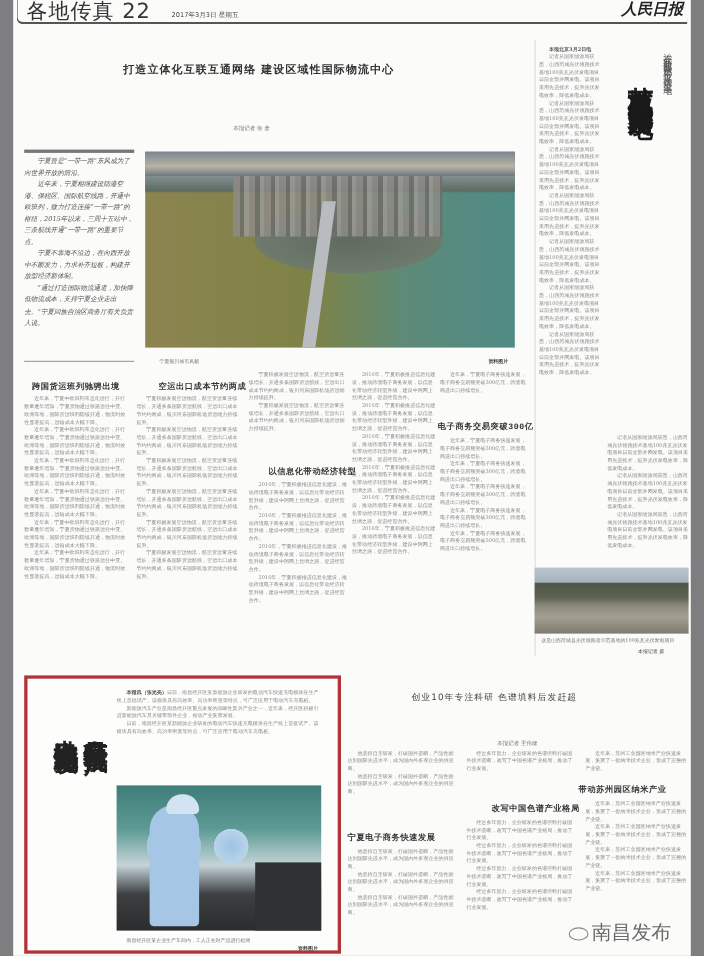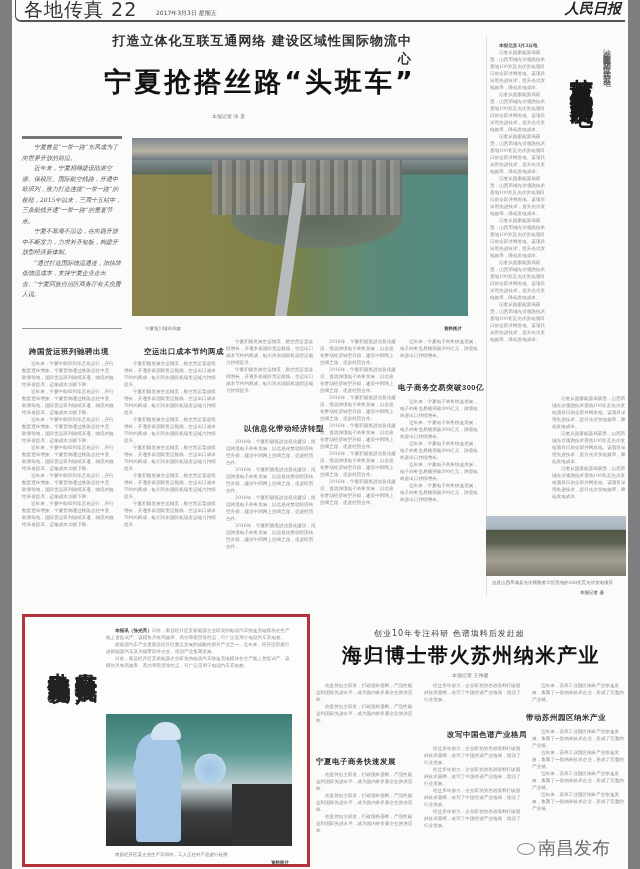--- a/index.html
+++ b/index.html
@@ -7,21 +7,21 @@
   body { position: relative; font-family: "DejaVu Serif", serif; color: #222; }
   .sidebar-l { position: absolute; left: 0; top: 0; width: 12px; height: 869px; background: #7e7d80; }
   .sidebar-r { position: absolute; right: 0; top: 0; width: 12px; height: 869px; background: #7e7d80; }
   .page { position: absolute; left: 12px; top: 0; width: 616px; height: 869px; background: #fbfbfa; overflow: hidden; }
 
   .masthead { position: absolute; left: 3px; top: 0; width: 610px; height: 22px; border-bottom: 2px solid #555; border-left: 1px solid #555; border-bottom-left-radius: 6px; }
   .mh-title { position: absolute; left: 8px; top: -3px; font-family: "DejaVu Sans", sans-serif; font-size: 19px; color: #333; letter-spacing: 1px; }
   .mh-date { position: absolute; left: 140px; top: 9px; font-size: 6px; color: #444; font-family: "DejaVu Sans", sans-serif; }
   .mh-logo { position: absolute; right: 4px; top: 0px; font-family: "DejaVu Serif", serif; font-style: italic; font-size: 14px; font-weight: bold; color: #222; }
 
-  .kicker { position: absolute; left: 100px; top: 32px; width: 300px; text-align: right; font-size: 13px; font-weight: bold; color: #333; letter-spacing: 1px; }
+  .kicker { position: absolute; left: 100px; top: 56px; width: 300px; text-align: left; font-size: 10px; font-weight: bold; color: #333; letter-spacing: 1px; }
   .headline { position: absolute; left: 68px; top: 64px; width: 360px; text-align: center; font-family: "DejaVu Sans", sans-serif; font-weight: bold; font-size: 27px; color: #111; letter-spacing: 3px; }
   .byline { position: absolute; left: 200px; top: 113px; font-size: 5px; color: #777; }
 
   .text-block { position: absolute; overflow: hidden; }
   .text-block p { font-size: 4.6px; line-height: 7px; color: #8a8a8a; text-indent: 9px; word-break: break-all; }
   .lead-block p { font-size: 6px; line-height: 10.5px; color: #555; text-indent: 12px; font-style: italic; }
 
   .rule-thick { position: absolute; height: 3px; background: #777; }
   .rule-thin { position: absolute; height: 1px; background: #999; }
 
@@ -30,21 +30,21 @@
       linear-gradient(180deg, #6d7784 0%, #8e9aa2 10%, #5c6a60 20%, transparent 21%),
       radial-gradient(ellipse 42% 28% at 55% 45%, #5f6b5c 0%, #6e7a6c 60%, transparent 61%),
       linear-gradient(90deg, #8c8450 0%, #7e8246 45%, #5e8a78 70%, #4f8b86 100%);
   }
   .photo-main .road { position: absolute; left: 152px; top: 45px; width: 12px; height: 133px; background: #b9bcbe; transform: skewX(-8deg); }
   .photo-main .city { position: absolute; left: 80px; top: 22px; width: 190px; height: 55px; background: repeating-linear-gradient(90deg, #8e8a86 0 6px, #6d6e6a 6px 10px, #9b9a94 10px 14px); opacity: .85; }
   .photo-main .sky { position: absolute; left: 0; top: 0; width: 100%; height: 22px; background: linear-gradient(180deg, #7c8590, #b9b4a4 60%, #6d7780); }
   .caption { position: absolute; font-size: 4.5px; color: #777; }
   .credit { position: absolute; font-size: 4.5px; color: #444; font-weight: bold; }
 
-  .sub-heading { position: absolute; font-family: Liberation Sans, sans-serif; font-weight: bold; font-size: 7.5px; color: #333; letter-spacing: .5px; white-space: nowrap; }
+  .sub-heading { position: absolute; font-family: Liberation Mono, monospace; font-weight: bold; font-size: 7.5px; color: #333; letter-spacing: .5px; white-space: nowrap; }
 
   .right-box { position: absolute; left: 474px; top: 36px; width: 142px; height: 560px; border-left: 1px solid #ddd; }
   .vert-kicker { position: absolute; left: 588px; top: 42px; writing-mode: vertical-rl; font-size: 8px; color: #555; letter-spacing: 2px; }
   .vert-headline { position: absolute; left: 556px; top: 60px; writing-mode: vertical-rl; font-size: 23px; font-weight: bold; color: #1a1a1a; letter-spacing: 2px; line-height: 28px; }
   .photo-mountain { position: absolute; left: 474px; top: 516px; width: 140px; height: 60px;
     background: linear-gradient(180deg, #b8c4cf 0%, #a7b3bc 22%, #4f5747 24%, #5d624f 45%, #8b8a7c 58%, #a39e92 75%, #7f7a6e 100%); }
 
   .red-box { position: absolute; left: 10px; top: 614px; width: 288px; height: 253px; border: 3px solid #b3333a; background: #fdfdfc; }
   .red-vtitle-a { position: absolute; left: 20px; top: 38px; writing-mode: vertical-rl; font-family: "DejaVu Sans", sans-serif; font-size: 22px; font-weight: bold; color: #222; letter-spacing: 1px; line-height: 28px; }
   .red-vtitle-b { position: absolute; left: 47px; top: 38px; writing-mode: vertical-rl; font-family: "DejaVu Sans", sans-serif; font-size: 22px; font-weight: bold; color: #222; letter-spacing: 1px; line-height: 28px; }
@@ -73,21 +73,20 @@
 
 <div class="page">
 
   <div class="masthead">
     <span class="mh-title">各地传真 22</span>
     <span class="mh-date">2017年3月3日 星期五</span>
     <span class="mh-logo">人民日报</span>
   </div>
 
   <div class="kicker">打造立体化互联互通网络 建设区域性国际物流中心</div>
-  <div class="headline">宁夏抢搭丝路“头班车”</div>
   <div class="byline">本报记者 张 彦</div>
 
   <div class="rule-thick" style="left:10px;top:136px;width:100px;"></div>
   <div class="text-block lead-block" style="left:10px;top:142px;width:100px;height:185px;">
     <p>宁夏曾是“一带一路”东风成为了向世界开放的前沿。</p>
     <p>近年来，宁夏相继建设陆港空港、保税区、国际航空线路，开通中欧班列，致力打造连接“一带一路”的枢纽，2015年以来，三周十五站中，三条航线开通“一带一路”的重要节点。</p>
     <p>宁夏不靠海不沿边，在向西开放中不断发力，力求补齐短板，构建开放型经济新体制。</p>
     <p>“通过打造国际物流通道，加快降低物流成本，支持宁夏企业走出去。”宁夏回族自治区商务厅有关负责人说。</p>
   </div>
   <div class="rule-thin" style="left:10px;top:328px;width:100px;"></div>
@@ -187,21 +186,20 @@
       <div class="worker"></div>
       <div class="cap"></div>
       <div class="machine"></div>
     </div>
     <div class="caption" style="left:90px;top:235px;">南昌经开区某企业生产车间内，工人正在对产品进行检测</div>
     <div class="credit" style="left:246px;top:243px;">资料图片</div>
   </div>
 
   <div class="bottom-right">
     <div class="br-kicker">创业10年专注科研 色谱填料后发赶超</div>
-    <div class="br-headline">海归博士带火苏州纳米产业</div>
     <div class="br-byline">本报记者 王伟健</div>
 
     <div class="text-block" style="left:4px;top:68px;width:100px;height:70px;">
       <p>他坚持自主研发，打破国外垄断，产品性能达到国际先进水平，成为国内外多家企业的供应商。</p>
       <p>他坚持自主研发，打破国外垄断，产品性能达到国际先进水平，成为国内外多家企业的供应商。</p>
     </div>
     <div class="sub-heading" style="left:4px;top:143px;">宁夏电子商务快速发展</div>
     <div class="text-block" style="left:4px;top:157px;width:100px;height:92px;">
       <p>他坚持自主研发，打破国外垄断，产品性能达到国际先进水平，成为国内外多家企业的供应商。</p>
       <p>他坚持自主研发，打破国外垄断，产品性能达到国际先进水平，成为国内外多家企业的供应商。</p>

